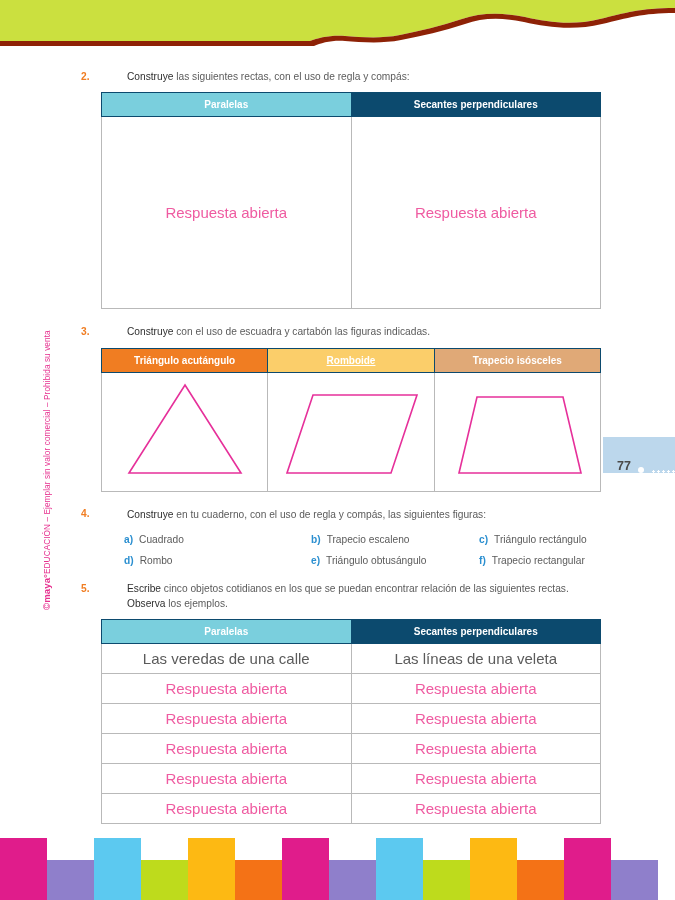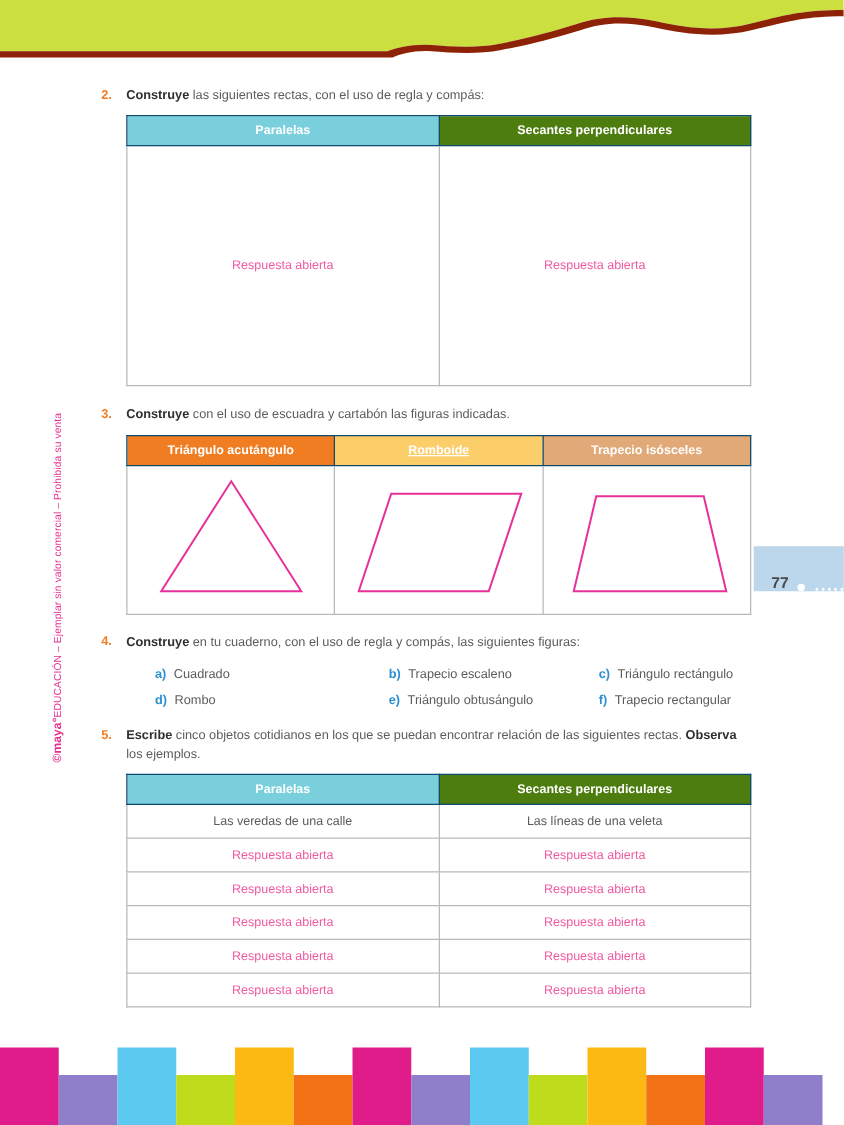--- a/index.html
+++ b/index.html
@@ -91,49 +91,49 @@
     font-weight: bold;
     color: #f07d22;
     padding-top: 0.5px;
   }
   .item-body { flex: 1; }
   .item-text {
     font-size: 10.2px;
     color: #5b5b5b;
     line-height: 1.42;
   }
-  .item-text b { color: #2f2f2f; font-weight: bold; }
+  .item-text b { color: #2f2f2f; font-weight: normal; margin-left: 26px; }
 
   
   table {
     border-collapse: collapse;
     width: 100%;
     table-layout: fixed;
   }
   th {
     font-size: 10px;
     font-weight: bold;
     color: #ffffff;
     text-align: center;
     padding: 6px 2px;
     border: 1px solid #0c4a6e;
   }
   td {
     border: 1px solid #b9b9b9;
     text-align: center;
     vertical-align: middle;
-    font-size: 10px;
+    font-size: 15px;
     color: #5b5b5b;
     padding: 6px 4px;
     background: #ffffff;
   }
   td.answer { color: #ef5ba1; }
 
   .th-cyan  { background: #7acfdd; }
-  .th-teal  { background: #4d7c0f; }
+  .th-teal  { background: #0c4a6e; }
   .th-orange{ background: #f07d22; }
   .th-yellow{ background: #fbce6a; text-decoration: underline; }
   .th-tan   { background: #e0a977; }
 
   .tbl-2 { margin-top: 8px; }
   .tbl-2 td { height: 192px; }
 
   .tbl-3 { margin-top: 8px; }
   .tbl-3 td.figcell { height: 118px; padding: 0; }
   .figcell svg { display: block; margin: 0 auto; }

